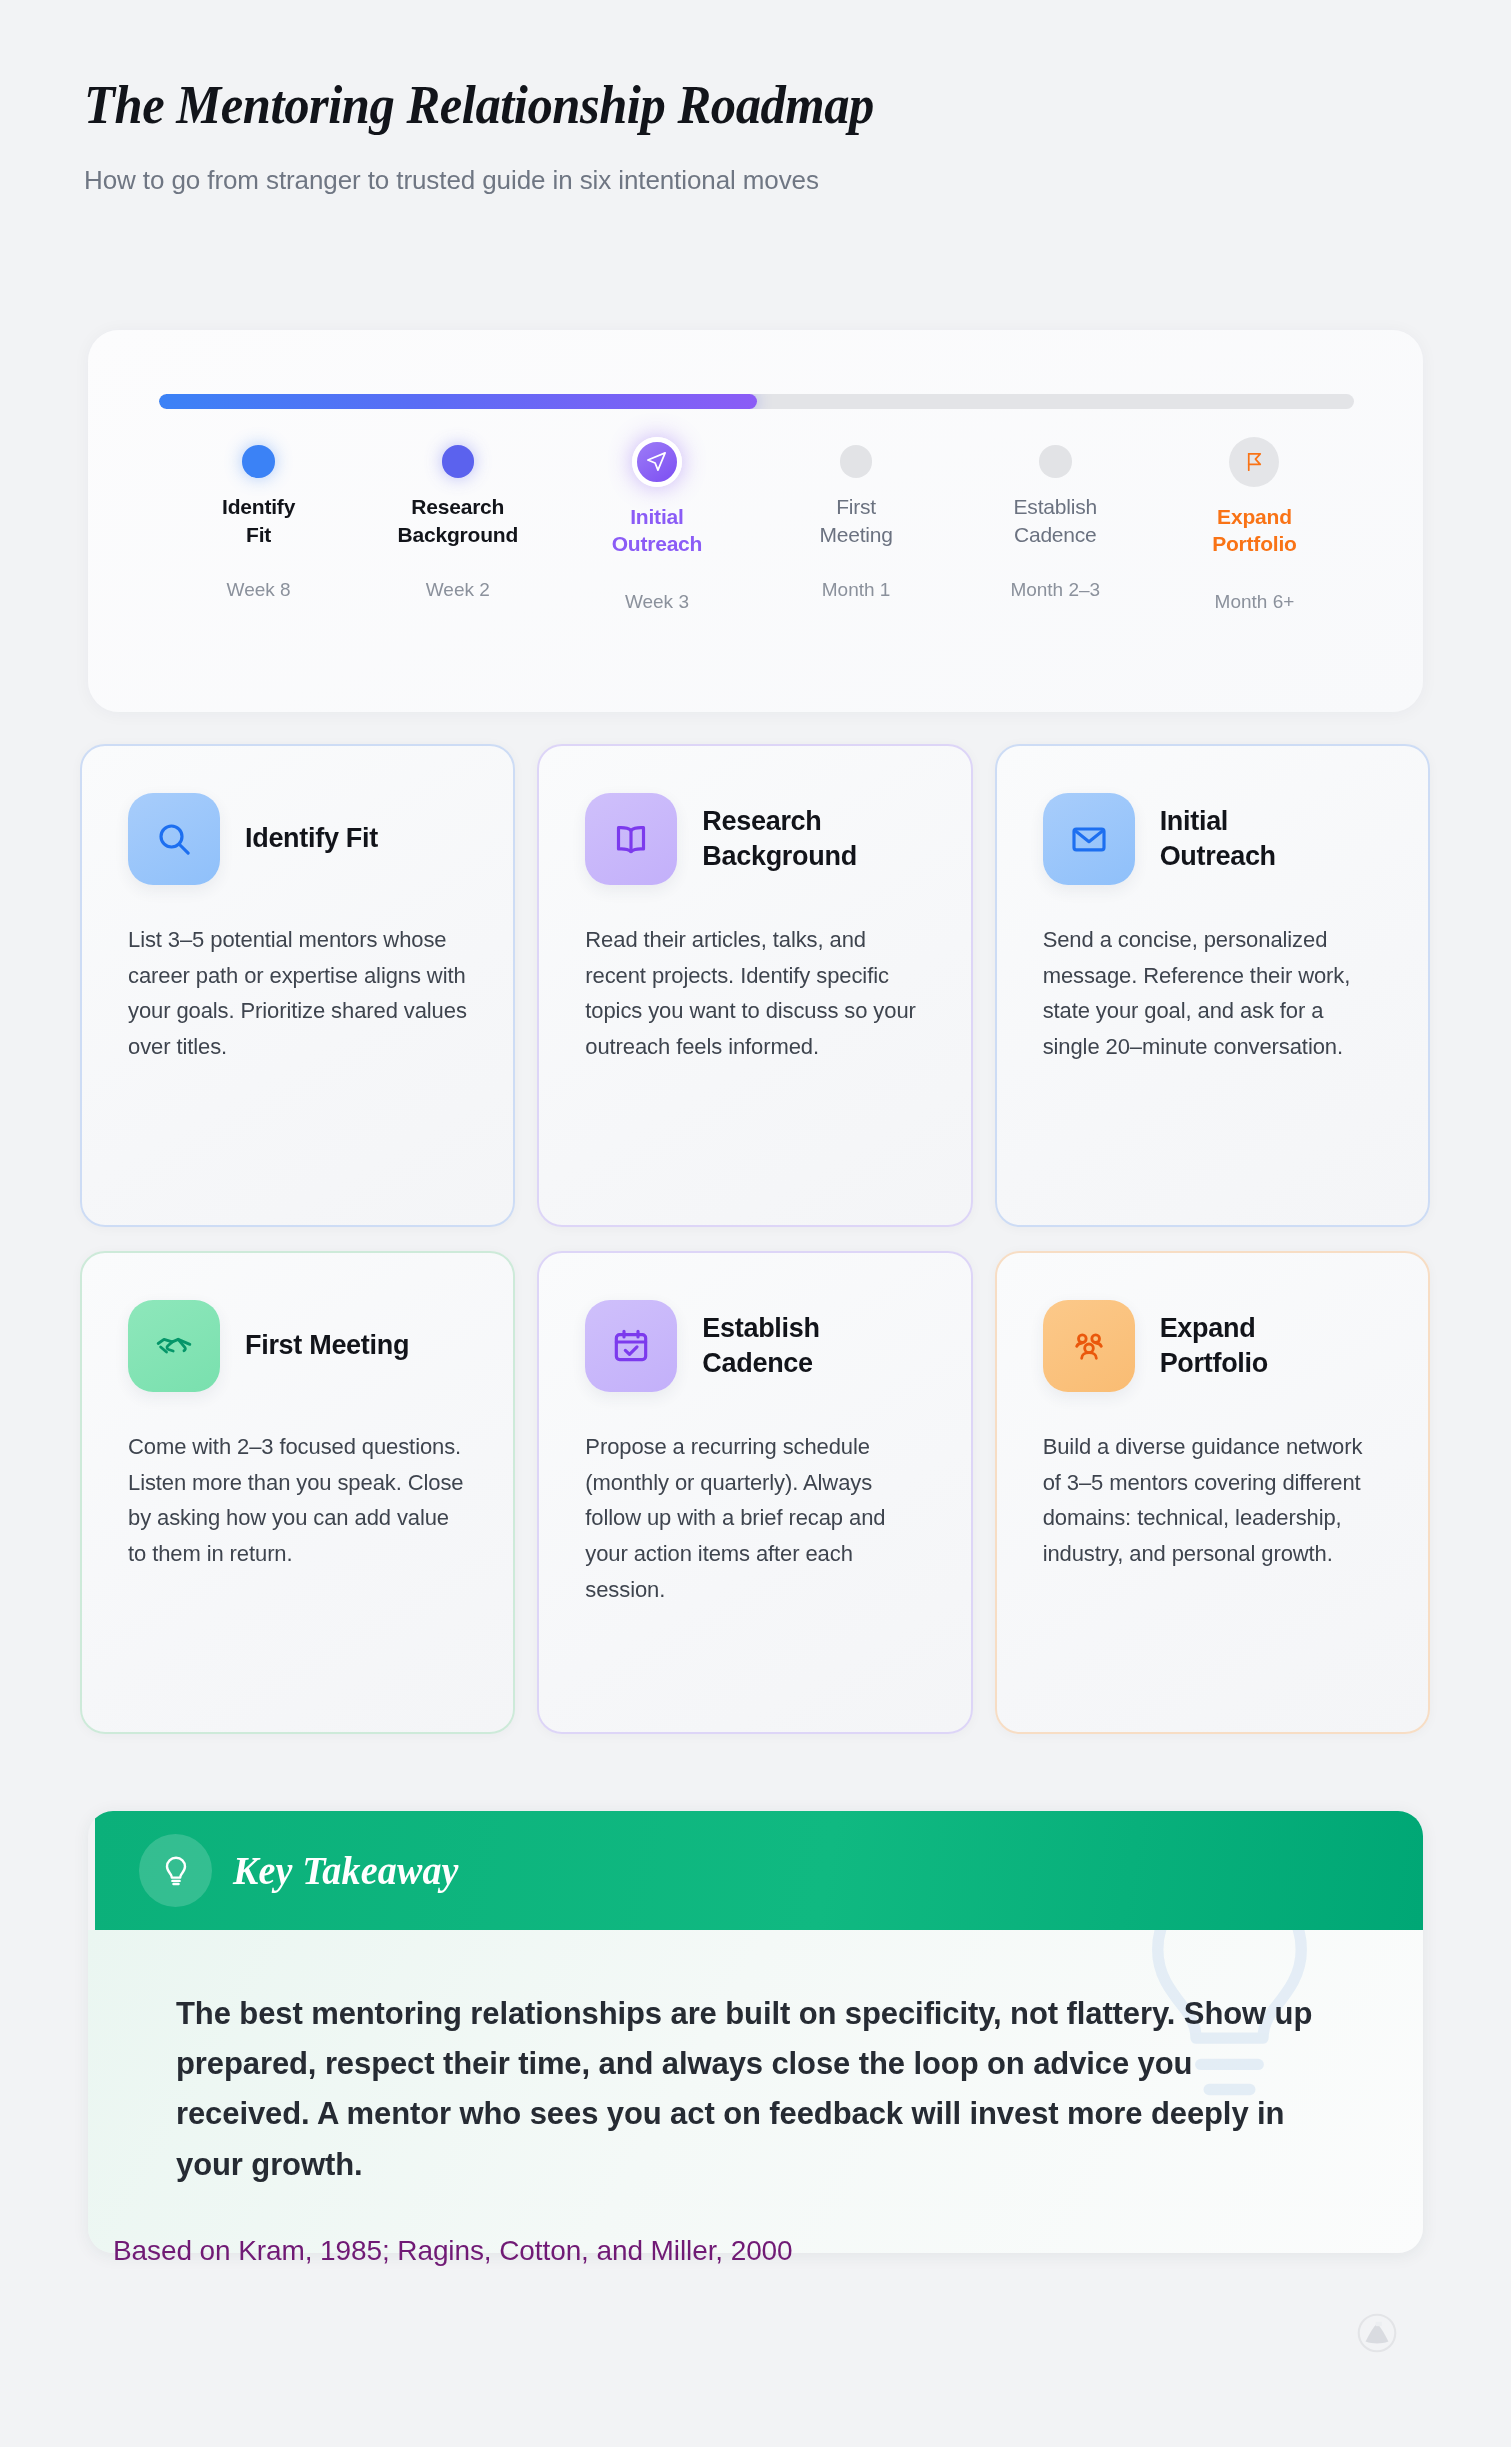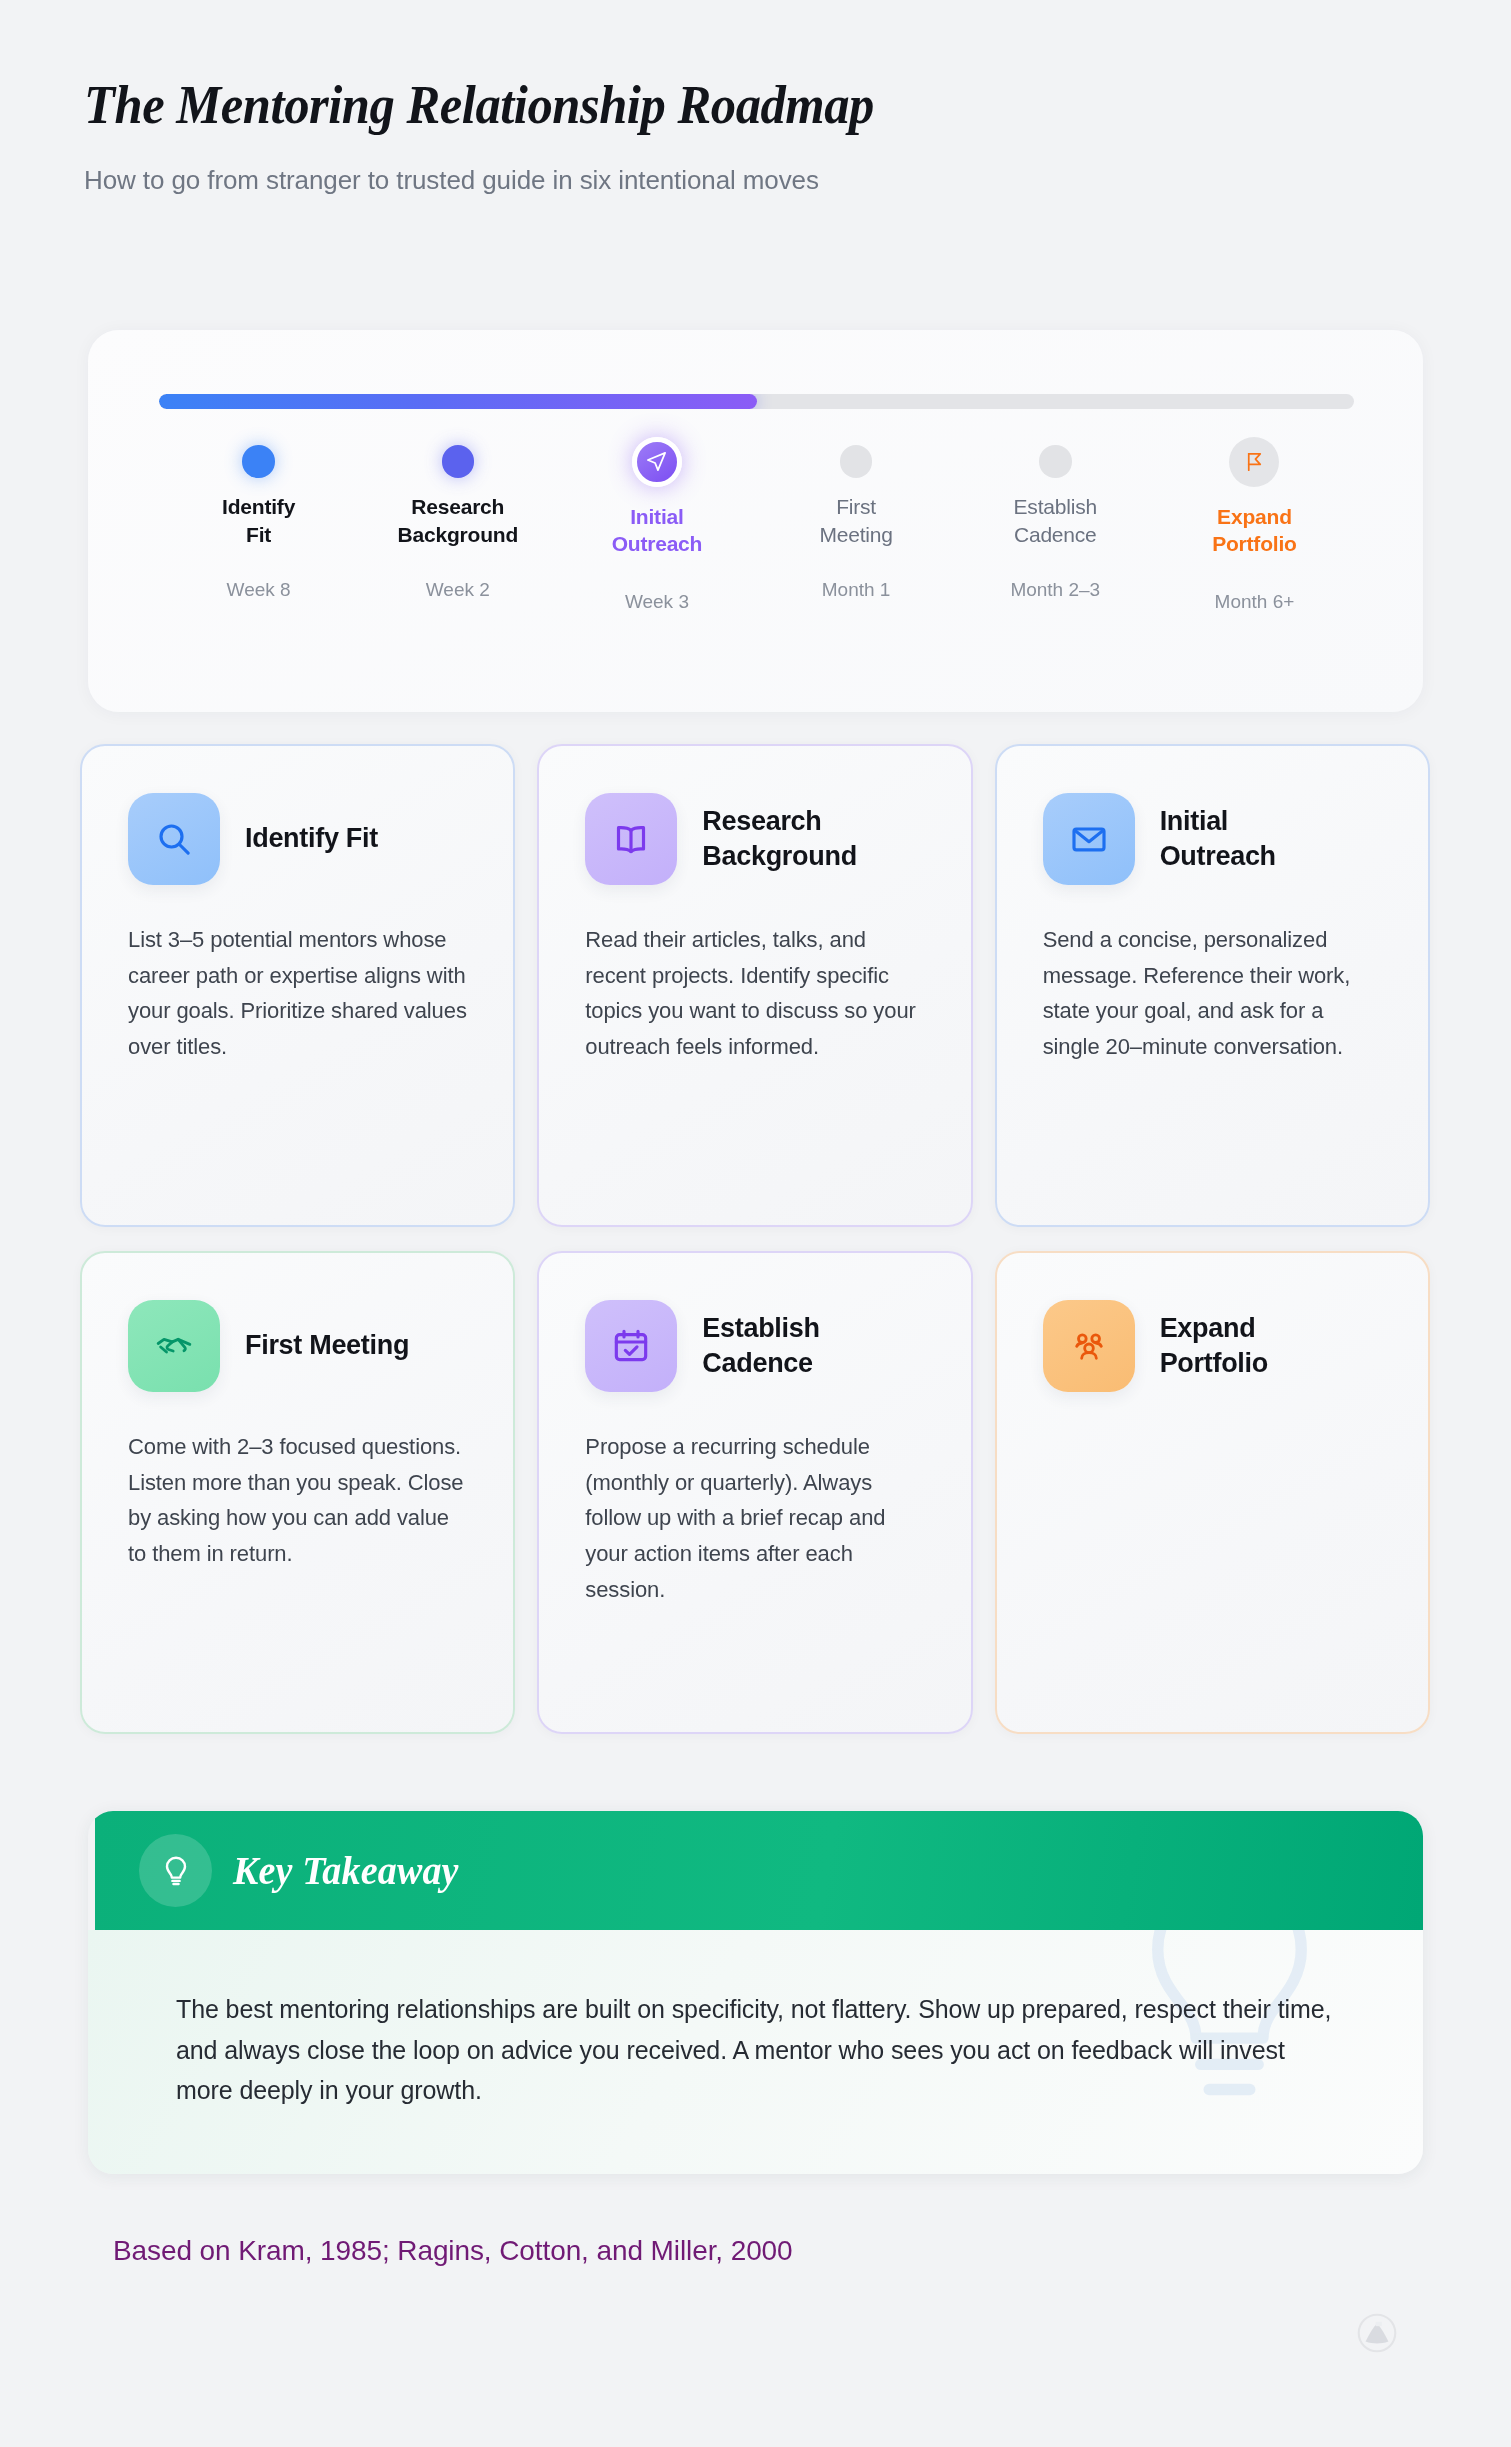--- a/index.html
+++ b/index.html
@@ -241,25 +241,26 @@
   .takeaway-body {
     position: relative;
     background: linear-gradient(120deg, #eaf6f1 0%, #f4f9f7 45%, #fbfcfc 100%);
     padding: 59px 88px 63px;
     min-height: 220px;
     overflow: hidden;
   }
   .takeaway-text {
     position: relative;
     z-index: 2;
-    font-size: 25px;
+    font-size: 31px;
     line-height: 1.62;
     color: #262b33;
     max-width: 1157px;
     letter-spacing: -0.1px;
+    font-weight: bold;
   }
   .watermark-bulb {
     position: absolute;
     right: 50px;
     top: -88px;
     opacity: 0.5;
     z-index: 1;
   }
 
   
@@ -446,20 +447,21 @@
             <circle cx="16" cy="7.6" r="2.3"></circle>
             <circle cx="12" cy="13.4" r="2.6"></circle>
             <path d="M4.6 12.2 C5.2 10.9 6.5 10.2 8 10.2"></path>
             <path d="M19.4 12.2 C18.8 10.9 17.5 10.2 16 10.2"></path>
             <path d="M7.6 19.4 C7.6 17.2 9.5 16 12 16 C14.5 16 16.4 17.2 16.4 19.4"></path>
           </svg>
         </div>
         <div class="card-title">Expand
 Portfolio</div>
       </div>
+      <div class="card-body">Build a diverse guidance network of 3–5 mentors covering different domains: technical, leadership, industry, and personal growth.</div>
     </div>
 
   </div>
 
   <div class="takeaway">
     <div class="takeaway-head">
       <div class="bulb-circle">
         <svg width="36" height="36" viewBox="0 0 24 24" fill="none" stroke="#ffffff" stroke-width="1.6" stroke-linecap="round" stroke-linejoin="round">
           <path d="M12 3.2 C8.6 3.2 6 5.8 6 9 C6 11.2 7.2 12.6 8.3 14 C8.9 14.8 9.2 15.5 9.2 16.4 H14.8 C14.8 15.5 15.1 14.8 15.7 14 C16.8 12.6 18 11.2 18 9 C18 5.8 15.4 3.2 12 3.2 Z"></path>
           <path d="M9.6 18.6 H14.4"></path>

